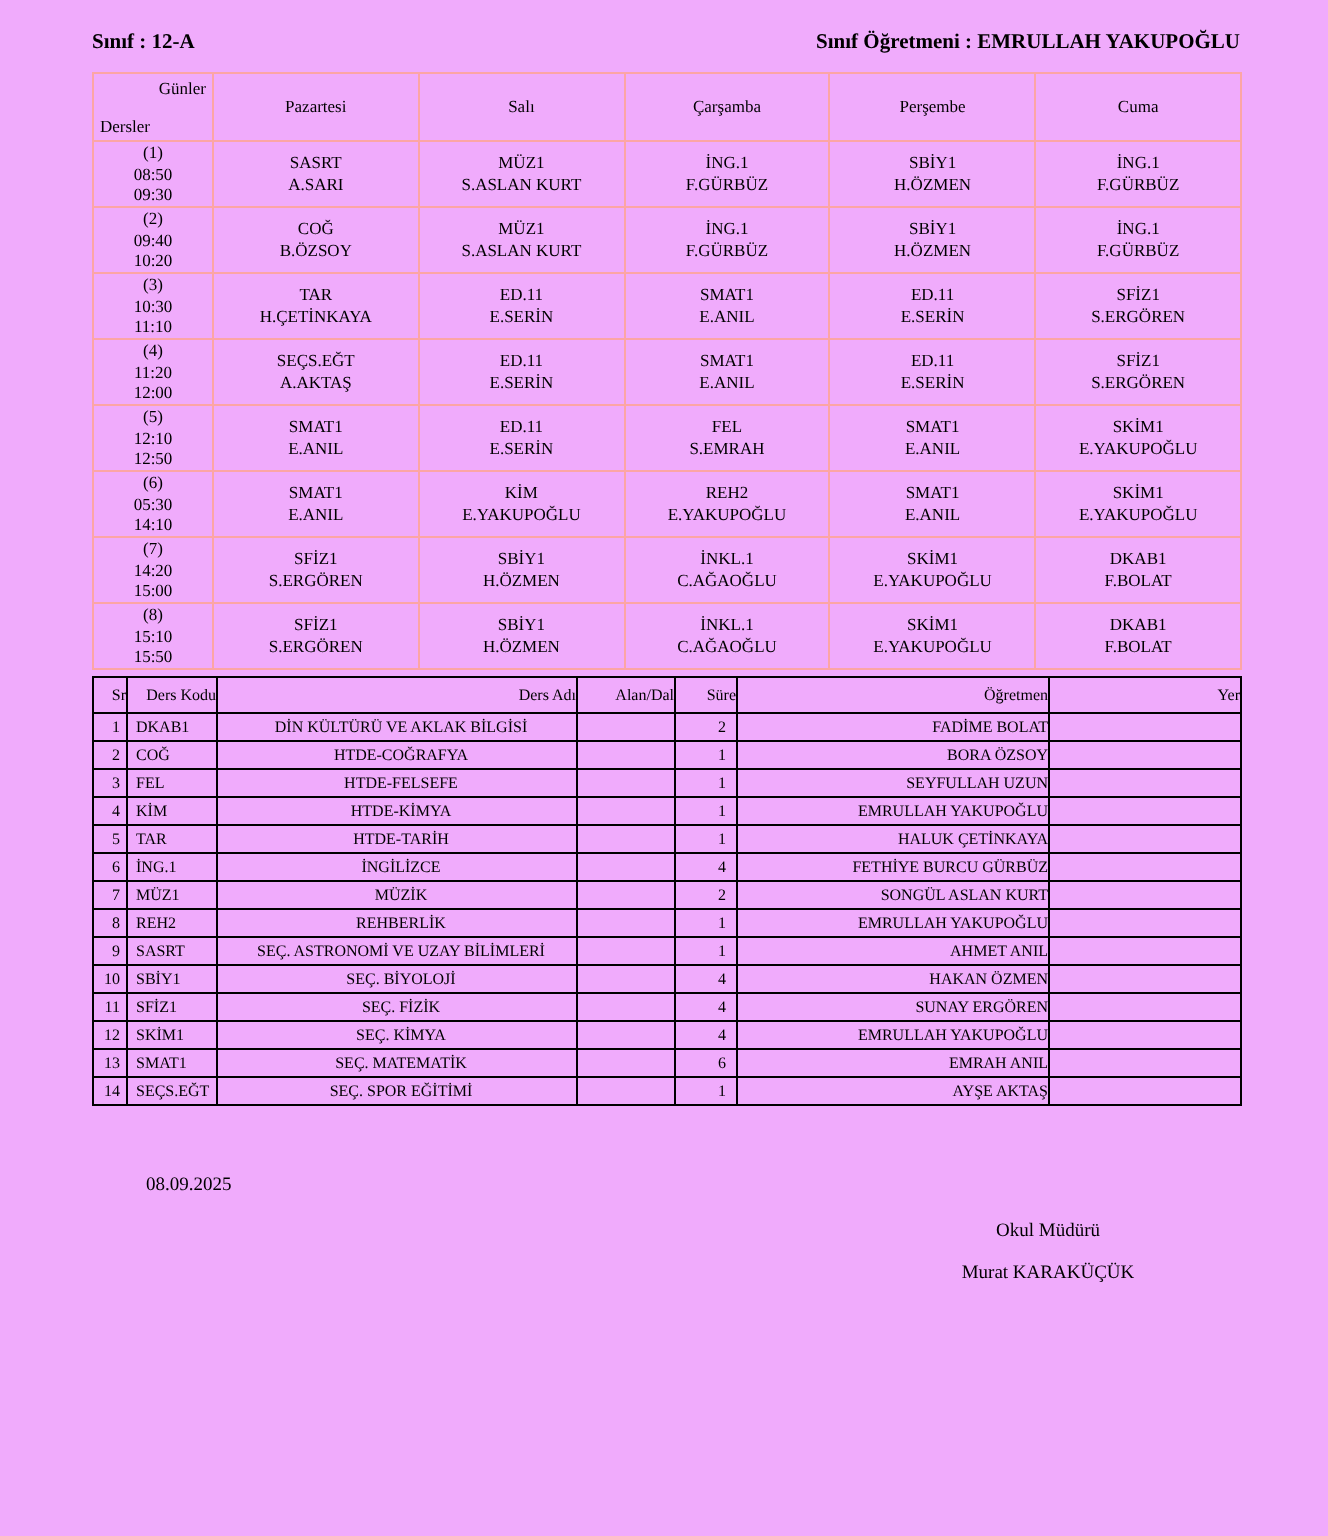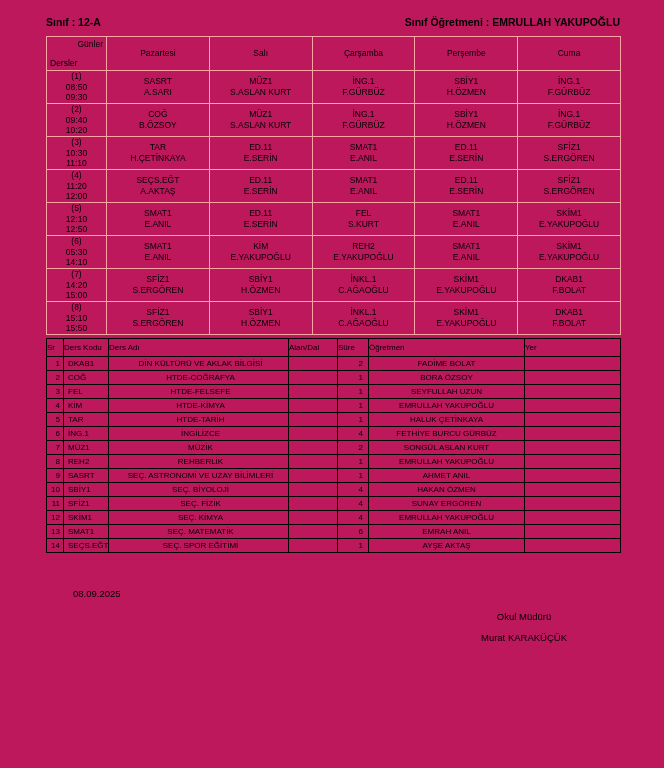--- a/index.html
+++ b/index.html
@@ -4,21 +4,21 @@
 <style>
   * { box-sizing: border-box; margin: 0; padding: 0; }
   html, body { background: #ffffff; }
   body {
     width: 664px; height: 768px;
     font-family: "Liberation Sans", sans-serif;
     color: #000;
     position: relative;
     overflow: hidden;
   }
-  .sheet { position: absolute; inset: 0; background: #be185d; }
+  .sheet { position: absolute; inset: 0; background: #f0abfc; font-family: Liberation Serif, serif; }
 
   
   .titlebar {
     position: absolute; left: 46px; right: 44px; top: 16px;
     display: flex; justify-content: space-between; align-items: baseline;
     font-size: 10.5px; font-weight: bold;
   }
 
   
   table { border-collapse: collapse; table-layout: fixed; }
@@ -37,26 +37,26 @@
   .entry-cell div { line-height: 11px; }
 
   
   .courses {
     position: absolute; left: 46px; top: 338px; width: 574px;
     font-size: 8px; line-height: 10px;
   }
   .courses th, .courses td { border: 1px solid #000; vertical-align: middle; }
   .courses thead tr { height: 18px; }
   .courses tbody tr { height: 14px; }
-  .courses th { font-weight: normal; text-align: left; }
+  .courses th { font-weight: normal; text-align: right; }
   .col-sr    { text-align: right; padding-right: 3px; }
   .col-code  { text-align: left;  padding-left: 4px; }
   .col-name  { text-align: center;  padding-left: 4px; }
   .col-sure  { text-align: right; padding-right: 5px; }
-  .col-teach { text-align: center;  padding-left: 0; }
+  .col-teach { text-align: right;  padding-left: 0; }
 
   
   .date-note { position: absolute; left: 73px; top: 588px; font-size: 9.5px; }
   .principal {
     position: absolute; right: 40px; top: 606px; width: 200px;
     text-align: center; font-size: 9.5px; line-height: 21px;
   }
 </style>
 </head>
 <body>
@@ -208,21 +208,21 @@
           <td class="entry-cell">
             <div>SMAT1</div>
             <div>E.ANIL</div>
           </td>
           <td class="entry-cell">
             <div>ED.11</div>
             <div>E.SERİN</div>
           </td>
           <td class="entry-cell">
             <div>FEL</div>
-            <div>S.KURT</div>
+            <div>S.EMRAH</div>
           </td>
           <td class="entry-cell">
             <div>SMAT1</div>
             <div>E.ANIL</div>
           </td>
           <td class="entry-cell">
             <div>SKİM1</div>
             <div>E.YAKUPOĞLU</div>
           </td>
         </tr>

